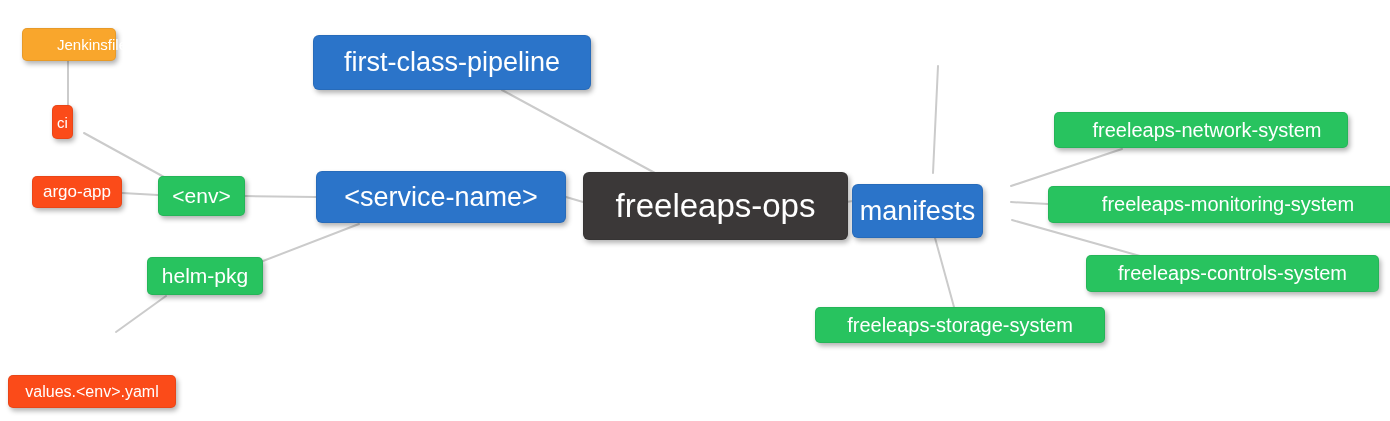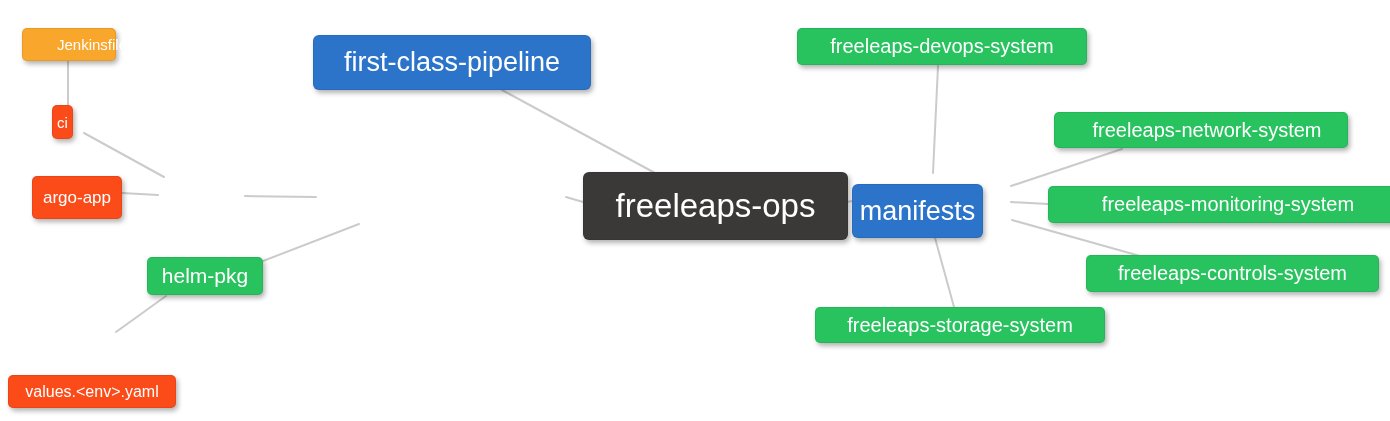--- a/index.html
+++ b/index.html
@@ -67,27 +67,28 @@
     <line class="edge" x1="846" y1="202" x2="853" y2="201"></line>
     <line class="edge" x1="933" y1="173" x2="938" y2="66"></line>
     <line class="edge" x1="1011" y1="186" x2="1122" y2="149"></line>
     <line class="edge" x1="1011" y1="202" x2="1048" y2="204"></line>
     <line class="edge" x1="1012" y1="220" x2="1140" y2="256"></line>
     <line class="edge" x1="932" y1="227" x2="954" y2="307"></line>
   </svg>
 
   <div class="node c-orange" style="left:22px;  top:28px;  width:94px;  height:33px; font-size:15px;">Jenkinsfile</div>
   <div class="node c-red" style="left:52px;  top:105px; width:21px;  height:34px; font-size:15px;">ci</div>
-  <div class="node c-red" style="left:32px;  top:176px; width:90px;  height:43px; font-size:17px;">argo-app</div>
+  <div class="node c-red" style="left:32px;  top:176px; width:90px;  height:32px; font-size:17px;">argo-app</div>
+  <div class="node c-green" style="left:158px; top:176px; width:87px;  height:40px; font-size:21px;">&lt;env&gt;</div>
   <div class="node c-green" style="left:147px; top:257px; width:116px; height:38px; font-size:21px;">helm-pkg</div>
   <div class="node c-red" style="left:8px;   top:332px; width:168px; height:33px; font-size:16px;margin-top:43px;">values.&lt;env&gt;.yaml</div>
 
   <div class="node c-blue big" style="left:313px; top:35px;  width:278px; height:55px; font-size:27px;">first-class-pipeline</div>
+  <div class="node c-blue big" style="left:316px; top:171px; width:250px; height:52px; font-size:27px;">&lt;service-name&gt;</div>
   <div class="node c-dark big" style="left:583px; top:172px; width:265px; height:68px; font-size:33px;">freeleaps-ops</div>
   <div class="node c-blue big" style="left:852px; top:173px; width:131px; height:54px; font-size:27px;margin-top:11px;">manifests</div>
 
-  <div class="node c-green" style="left:797px;  top:28px;  width:290px; height:37px; font-size:20px;">freeleaps-devops-system</div>
   <div class="node c-green" style="left:1054px; top:112px; width:294px; height:36px; font-size:20px;padding-left:12px;">freeleaps-network-system</div>
   <div class="node c-green" style="left:1048px; top:186px; width:360px; height:37px; font-size:20px;">freeleaps-monitoring-system</div>
   <div class="node c-green" style="left:1062px; top:255px; width:293px; height:37px; font-size:20px;margin-left:24px;">freeleaps-controls-system</div>
   <div class="node c-green" style="left:815px;  top:307px; width:290px; height:36px; font-size:20px;">freeleaps-storage-system</div>
 
 </div>
 
 </body></html>

